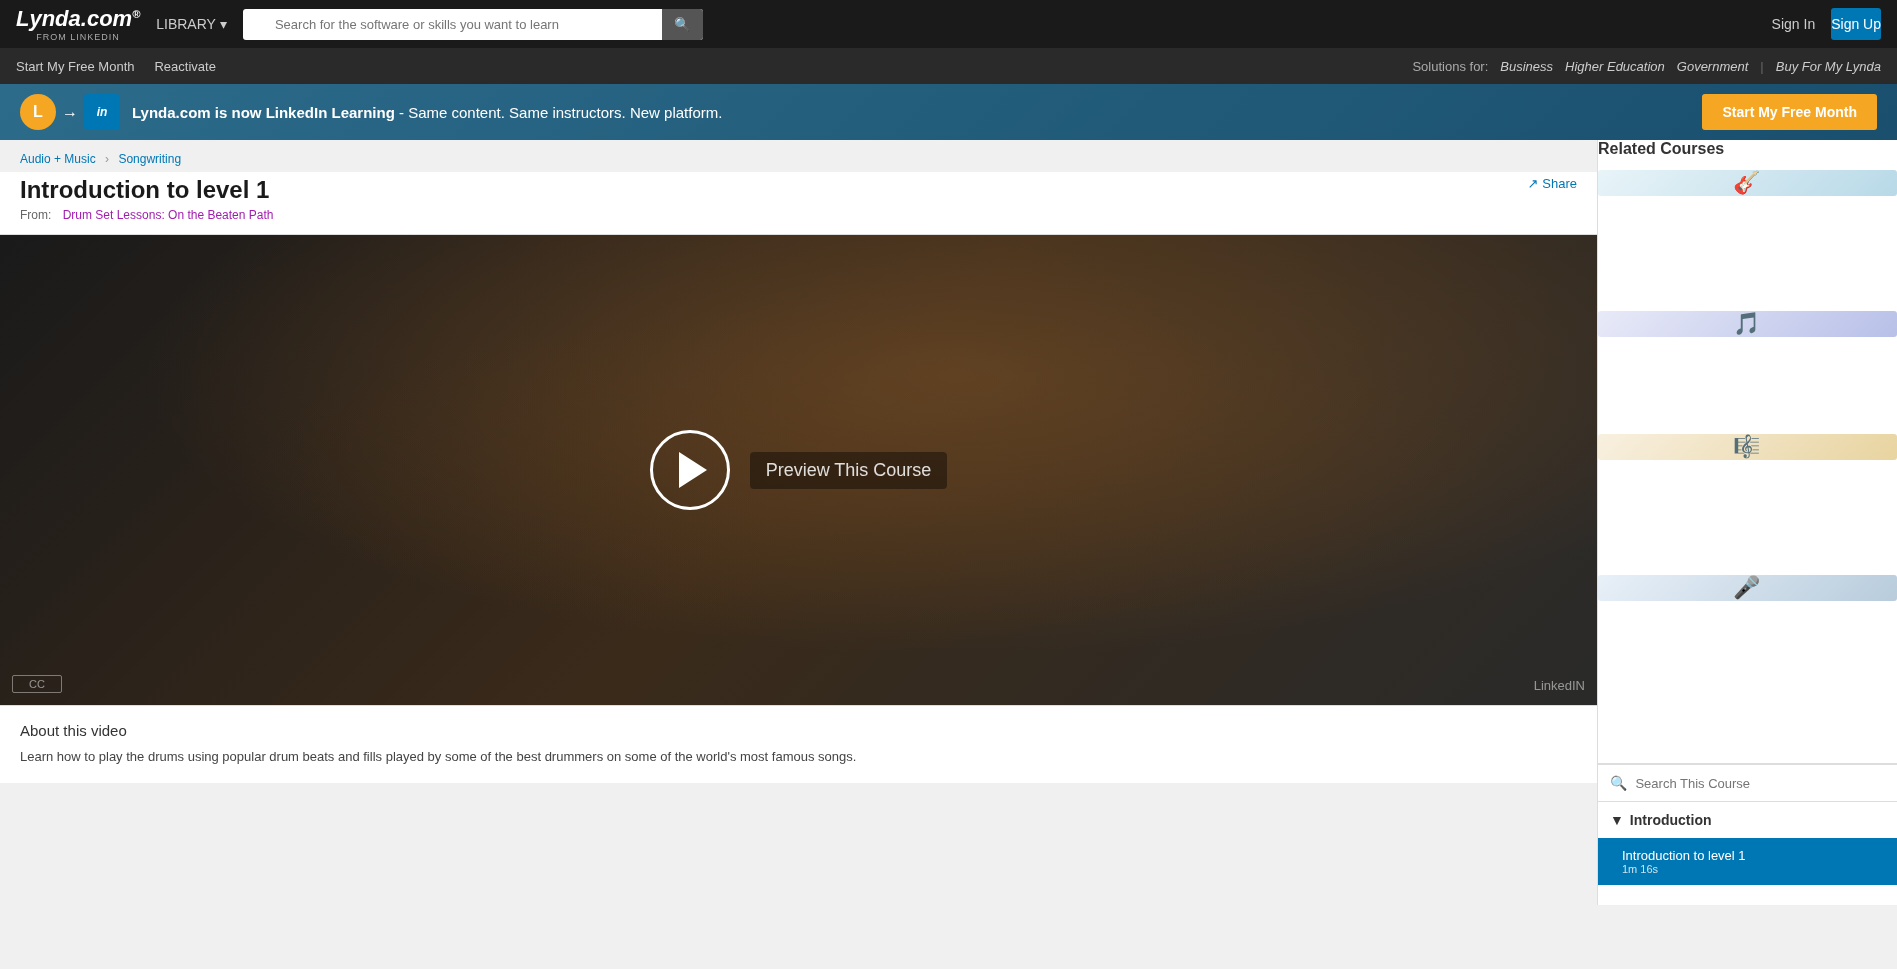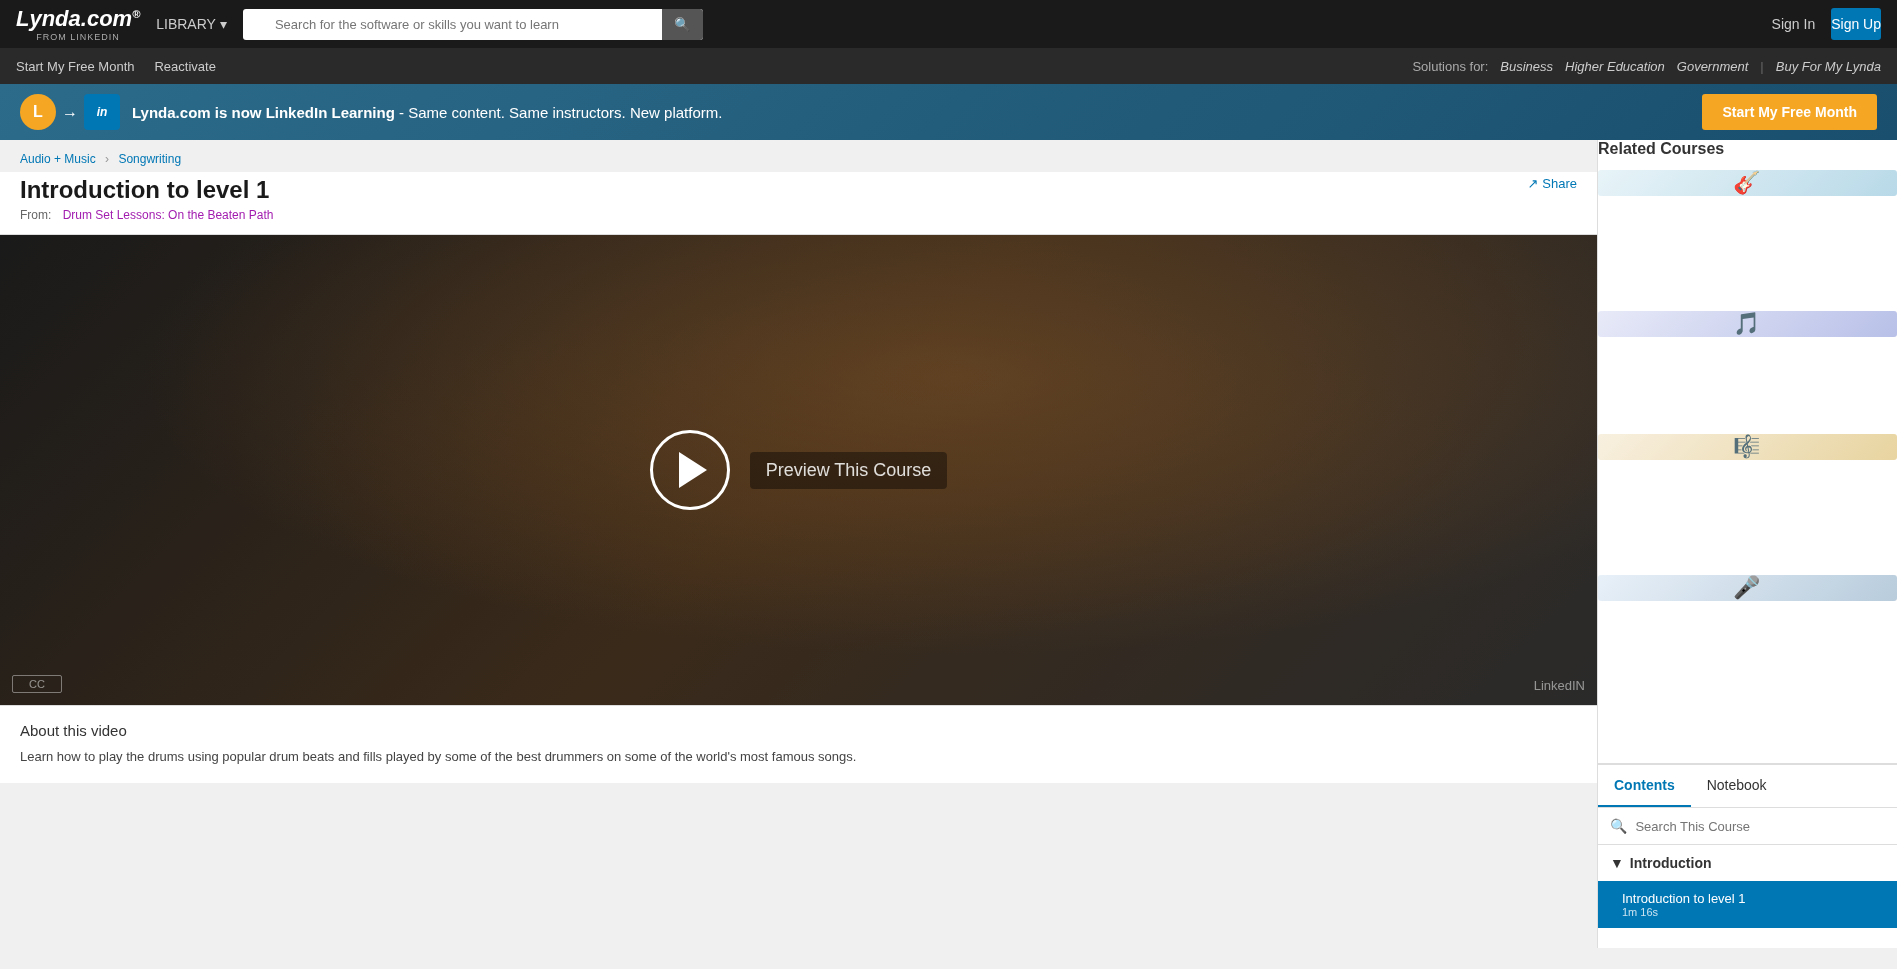--- a/index.html
+++ b/index.html
@@ -637,24 +637,20 @@
           <div class="meta">
             <span>1h 4m</span>
             
             <span>Beginner</span>
           </div>
         </div>
       </div>
     </div>
 
     <div class="course-contents">
-      <div class="contents-tabs">
-        <button class="tab-btn active">Contents</button>
-        <button class="tab-btn">Notebook</button>
-      </div>
 
       <div class="course-search">
         <span>🔍</span>
         <input type="text" placeholder="Search This Course" style="">
       </div>
 
       <div class="section-header">
         <span>▼</span>
         <span>Introduction</span>
       </div>

